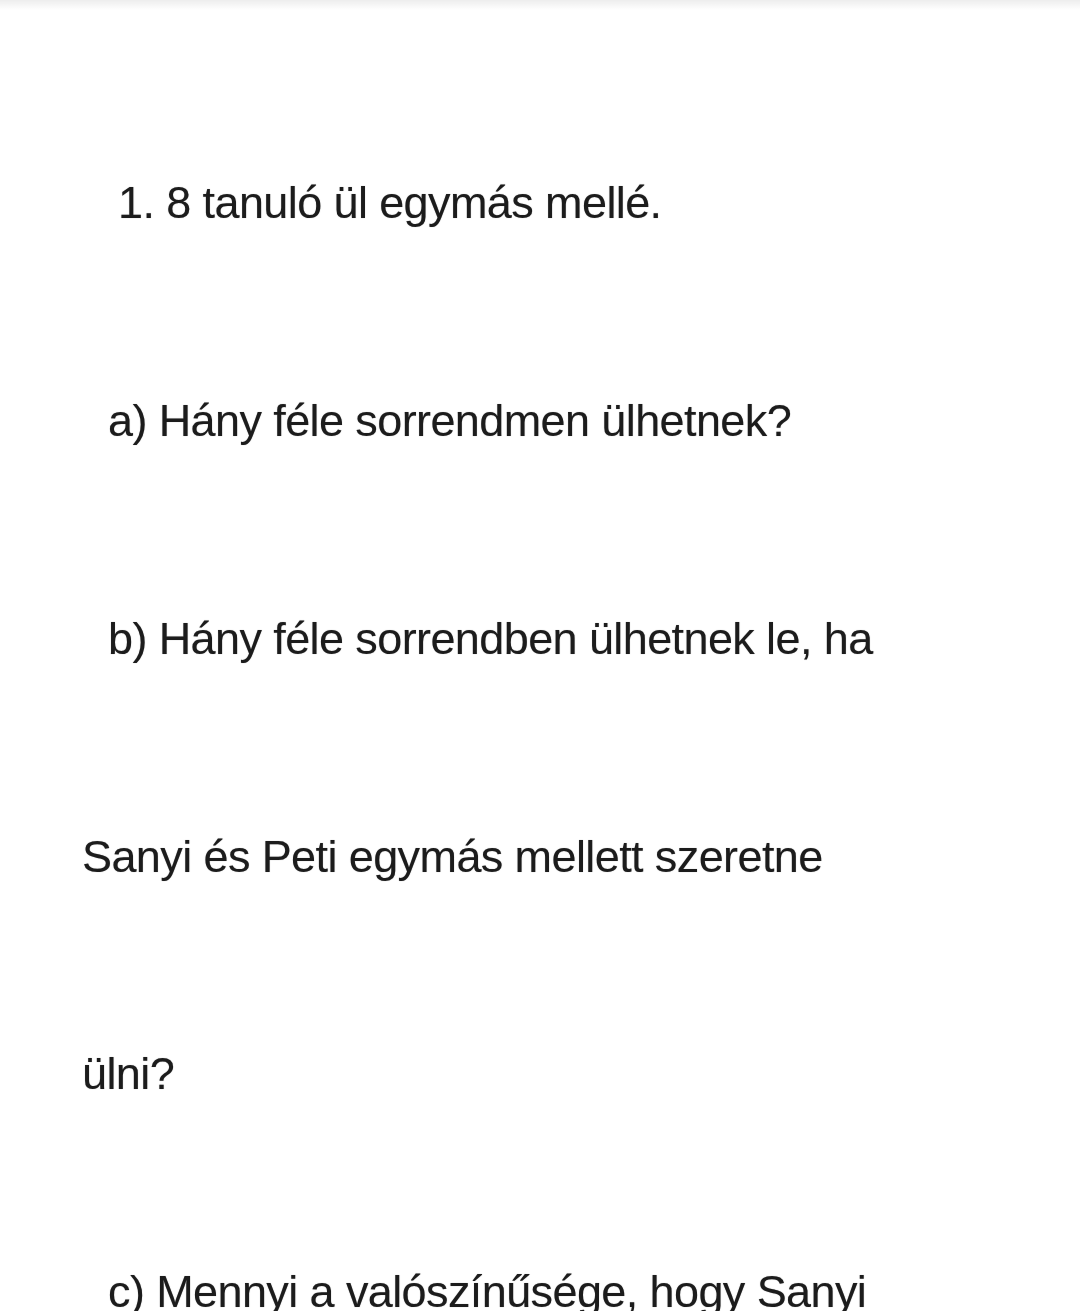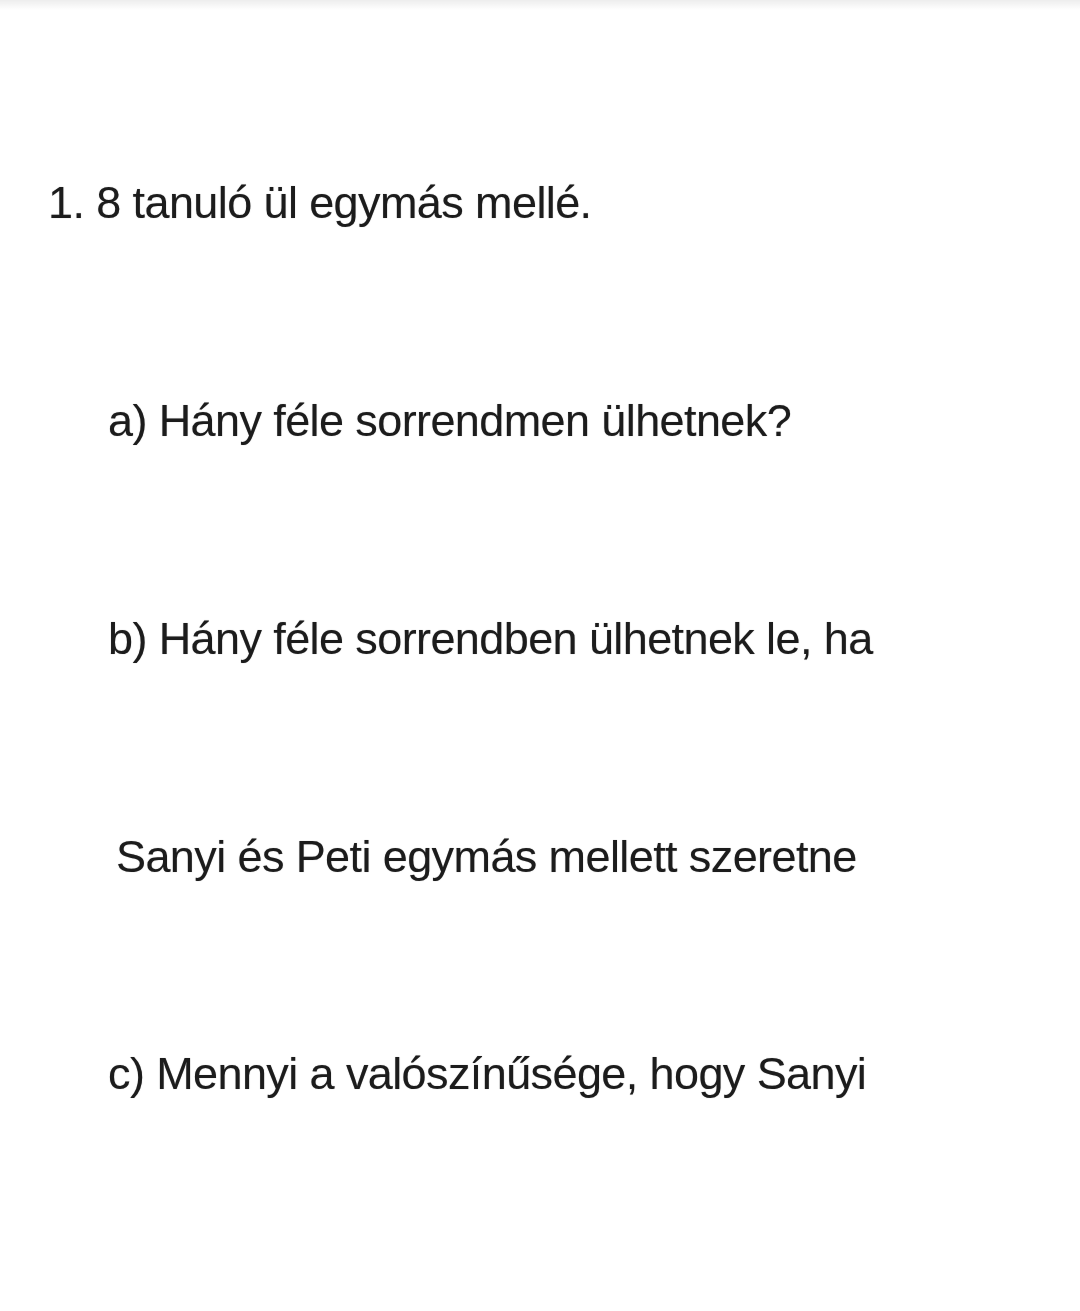--- a/index.html
+++ b/index.html
@@ -28,34 +28,35 @@
     left: 0;
     width: 100%;
     color: #1c1c1c;
     font-size: 45px;
     line-height: 72.6px;
     letter-spacing: -0.6px;
     white-space: pre-wrap;
     text-shadow: 0 0 1px rgba(0,0,0,0.35);
   }
   .line { min-height: 72.6px; }
-  .indent-num  { padding-left: 48px; }
+  .indent-num  { padding-left: 118px; }
   .indent-sub  { padding-left: 108px; }
-  .indent-cont { padding-left: 116px; }
+  .indent-cont { padding-left: 82px; }
 </style>
 </head>
 <body>
 
 <div class="page">
   <div class="top-shade"></div>
   <div class="doc">
     <div class="line indent-num">1. 8 tanuló ül egymás mellé.</div>
     <div class="line indent-sub">a) Hány féle sorrendmen ülhetnek?</div>
     <div class="line indent-sub">b) Hány féle sorrendben ülhetnek le, ha</div>
     <div class="line indent-cont">Sanyi és Peti egymás mellett szeretne</div>
+    <div class="line indent-cont">ülni?</div>
     <div class="line indent-sub">c) Mennyi a valószínűsége, hogy Sanyi</div>
     
     
     
     
     
     
     
     
     

